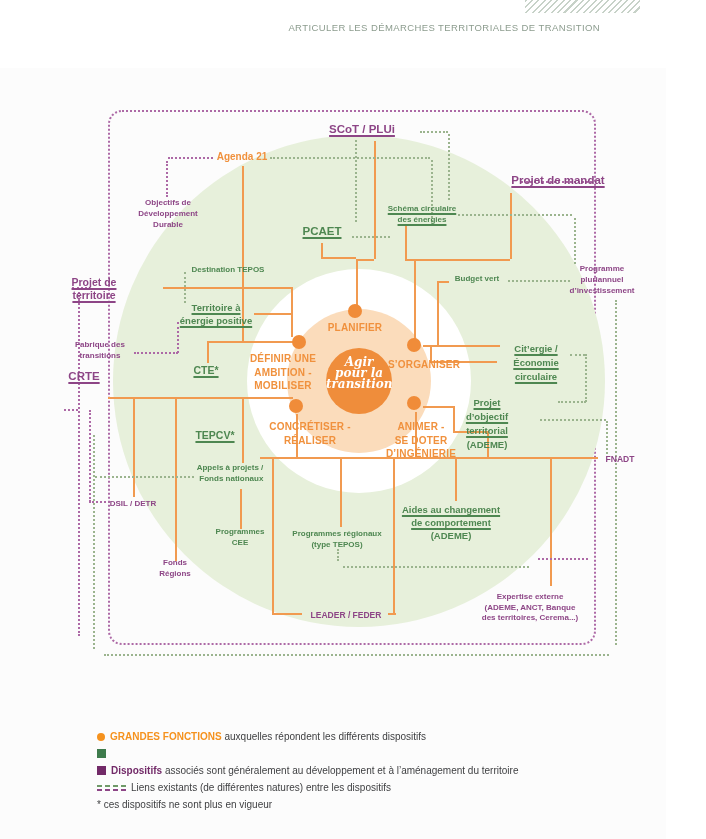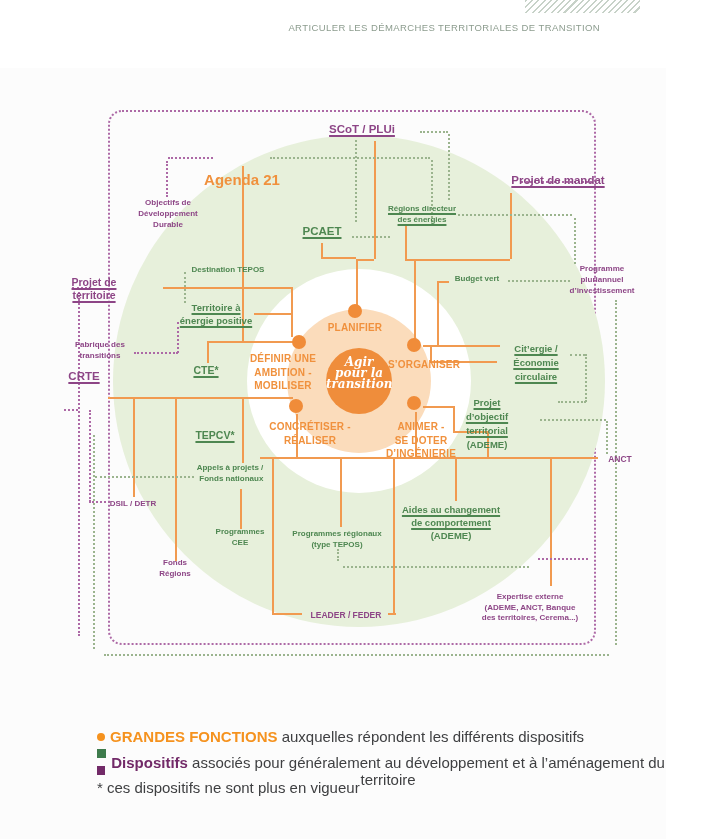--- a/index.html
+++ b/index.html
@@ -33,21 +33,21 @@
   .lab{position:absolute;transform:translateX(-50%);text-align:center;font-weight:bold;
        white-space:pre-line;}
   .purple{color:#8d4586;}
   .green{color:#4e8751;}
   .orangeT{color:#f0913d;}
   .u{text-decoration:underline;text-underline-offset:2px;text-decoration-thickness:1.5px;}
   .fn{color:#f0913d;font-size:10px;line-height:13.5px;letter-spacing:.2px;}
   
   .caption{position:absolute;left:0;top:688px;width:706px;text-align:center;font-style:italic;
            font-size:9px;color:#55565a;}
-  .legend{position:absolute;left:97px;top:728px;font-size:15px;color:#3e3f41;text-align:center;}
+  .legend{position:absolute;left:97px;top:728px;font-size:10px;color:#3e3f41;}
   .lrow{display:flex;align-items:center;height:17px;}
   .mark{display:inline-block;margin-right:5px;}
   .m-dot{width:8px;height:8px;border-radius:50%;background:#f5921e;}
   .m-sq-g{width:9px;height:9px;background:#3e7b4c;}
   .m-sq-p{width:9px;height:9px;background:#722a68;}
   .m-dash{display:flex;gap:3px;}
   .m-dash i{display:block;width:5px;}
   .m-dash i b{display:block;width:5px;height:2px;background:#6f9a68;margin-bottom:2px;}
   .m-dash i u{display:block;width:5px;height:2px;background:#8d4586;}
   .lb-o{color:#f5921e;font-weight:bold;}
@@ -158,48 +158,48 @@
     <div class="lab fn" style="left:283px;top:352px;">DÉFINIR UNE
 AMBITION -
 MOBILISER</div>
     <div class="lab fn" style="left:310px;top:420px;">CONCRÉTISER -
 RÉALISER</div>
     <div class="lab fn" style="left:421px;top:420px;">ANIMER -
 SE DOTER
 D’INGÉNIERIE</div>
 
     <div class="lab purple u" style="left:362px;top:123px;font-size:11.5px;">SCoT / PLUi</div>
-    <div class="lab orangeT" style="left:242px;top:151px;font-size:15px;margin-top:20px;">Agenda 21</div>
+    <div class="lab orangeT" style="left:242px;top:151px;font-size:10px;">Agenda 21</div>
     <div class="lab purple u" style="left:558px;top:174px;font-size:11.5px;">Projet de mandat</div>
     <div class="lab purple" style="left:168px;top:197px;font-size:8px;line-height:11px;">Objectifs de
 Développement
 Durable</div>
     <div class="lab green u" style="left:322px;top:225px;font-size:11.5px;">PCAET</div>
-    <div class="lab green u" style="left:422px;top:203px;font-size:8px;line-height:11px;">Régions directeur
+    <div class="lab green u" style="left:422px;top:203px;font-size:8px;line-height:11px;">Schéma circulaire
 des énergies</div>
     <div class="lab green" style="left:228px;top:265px;font-size:8px;">Destination TEPOS</div>
     <div class="lab green" style="left:477px;top:274px;font-size:8px;">Budget vert</div>
     <div class="lab purple" style="left:602px;top:263px;font-size:8px;line-height:11px;">Programme
 pluriannuel
 d’investissement</div>
     <div class="lab purple u" style="left:94px;top:276px;font-size:10.5px;line-height:13px;">Projet de
 territoire</div>
     <div class="lab green u" style="left:216px;top:301px;font-size:9.5px;line-height:13px;">Territoire à
 énergie positive</div>
     <div class="lab purple" style="left:100px;top:340px;font-size:8px;line-height:10.5px;">Fabrique des
 transitions</div>
     <div class="lab green u" style="left:206px;top:364px;font-size:10.5px;">CTE*</div>
     <div class="lab purple u" style="left:84px;top:370px;font-size:11.5px;">CRTE</div>
     <div class="lab green u" style="left:536px;top:342px;font-size:9.5px;line-height:14px;">Cit’ergie /
 Économie
 circulaire</div>
     <div class="lab green" style="left:487px;top:396px;font-size:9.5px;line-height:14px;"><span class="u" style="white-space:pre-line;">Projet
 d’objectif
 territorial</span><br><span>(ADEME)</span></div>
-    <div class="lab purple" style="left:620px;top:454px;font-size:8.5px;">ANCT</div>
+    <div class="lab purple" style="left:620px;top:454px;font-size:8.5px;">FNADT</div>
     <div class="lab green u" style="left:215px;top:429px;font-size:10.5px;">TEPCV*</div>
     <div class="lab green" style="left:230px;top:463px;font-size:8px;line-height:10.5px;text-align:right;">Appels à projets /
 Fonds nationaux</div>
     <div class="lab purple" style="left:133px;top:499px;font-size:8px;">DSIL / DETR</div>
     <div class="lab green" style="left:240px;top:527px;font-size:8px;line-height:10.5px;">Programmes
 CEE</div>
     <div class="lab purple" style="left:175px;top:558px;font-size:8px;line-height:10.5px;">Fonds
 Régions</div>
     <div class="lab green" style="left:337px;top:529px;font-size:8px;line-height:10.5px;">Programmes régionaux
 (type TEPOS)</div>
@@ -215,19 +215,40 @@
   <div class="legend">
     <div class="lrow">
       <span class="mark m-dot"></span>
       <span><span class="lb-o">GRANDES FONCTIONS</span><span> auxquelles répondent les différents dispositifs</span></span>
     </div>
     <div class="lrow">
       <span class="mark m-sq-g"></span>
     </div>
     <div class="lrow">
       <span class="mark m-sq-p"></span>
-      <span><span class="lb-p">Dispositifs</span><span> associés pour généralement au développement et à l’aménagement du territoire</span></span>
+      <span><span class="lb-p">Dispositifs</span><span> associés sont généralement au développement et à l’aménagement du territoire</span></span>
+    </div>
+    <div class="lrow">
+      <span class="mark m-dash">
+          <i>
+            <b></b>
+            <u></u>
+          </i>
+          <i>
+            <b></b>
+            <u></u>
+          </i>
+          <i>
+            <b></b>
+            <u></u>
+          </i>
+          <i>
+            <b></b>
+            <u></u>
+          </i>
+        </span>
+      <span>Liens existants (de différentes natures) entre les dispositifs</span>
     </div>
     <div class="lrow">
       <span>* ces dispositifs ne sont plus en vigueur</span>
     </div>
   </div>
 </div>
 
 </body></html>

